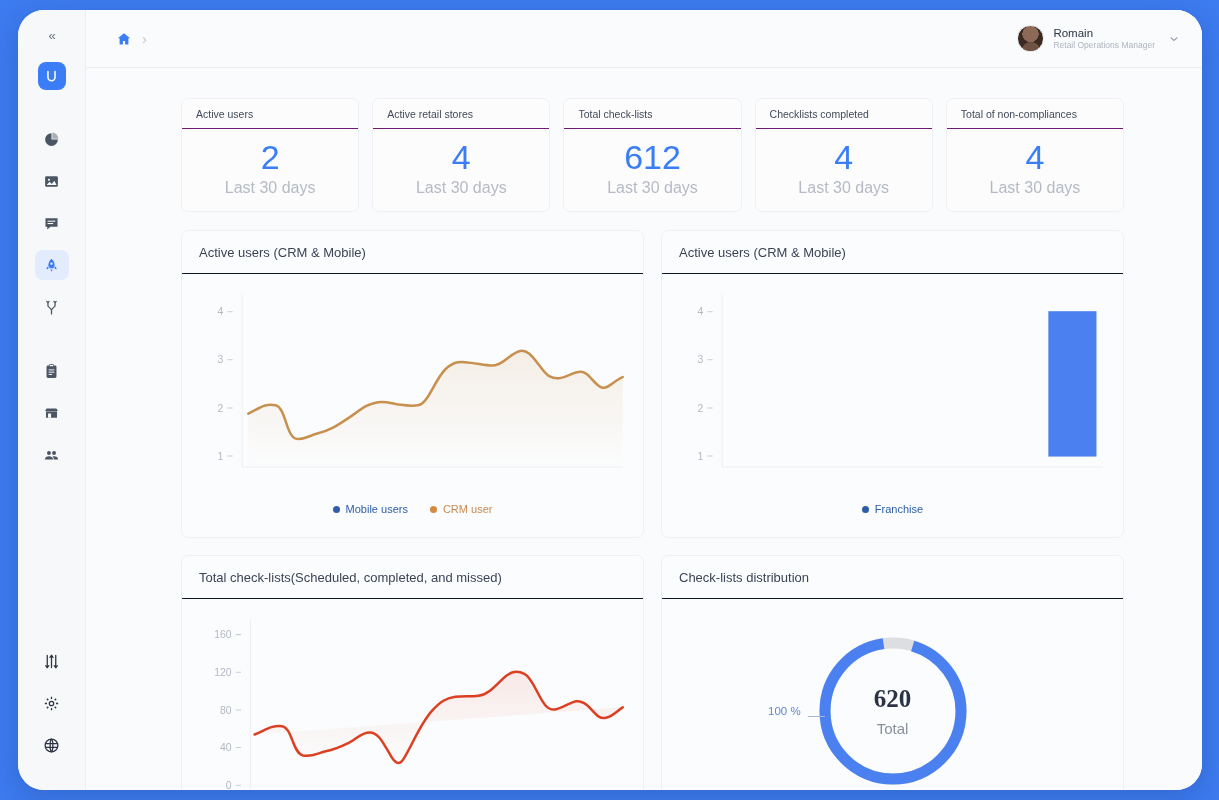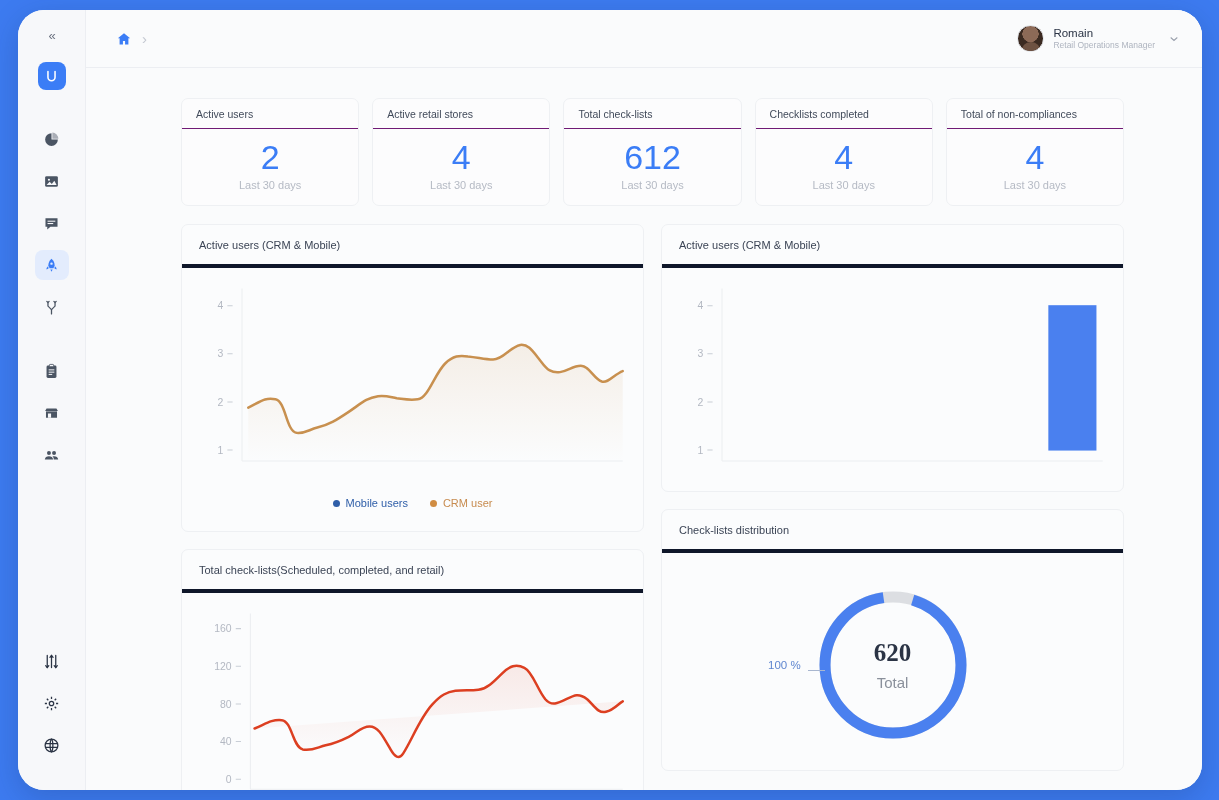--- a/index.html
+++ b/index.html
@@ -100,31 +100,31 @@
     border: 1px solid #eef0f3; border-radius: 7px; overflow: hidden;
   }
   .kpi-head {
     padding: 9px 14px 8px;
     font-size: 10.5px; color: #414a5a;
     border-bottom: 1px solid #701a75;
     white-space: nowrap;
   }
   .kpi-body { padding: 9px 10px 14px; text-align: center; }
   .kpi-value { font-size: 34px; color: #3b7df6; font-weight: 400; line-height: 1.15; }
-  .kpi-sub { font-size: 11px; color: #b5bac4; margin-top: 2px; }
+  .kpi-sub { font-size: 16px; color: #b5bac4; margin-top: 2px; }
 
   
   .grid { display: flex; gap: 17px; margin-top: 18px; }
   .col { flex: 1 1 0; display: flex; flex-direction: column; gap: 17px; }
   .card {
     background: #fbfcfd; border: 1px solid #eef0f3; border-radius: 7px; overflow: hidden;
   }
   .card-head {
-    padding: 14px 17px 13px; font-size: 11px; color: #3b4455;
-    border-bottom: 4px solid #0f172a;
+    padding: 14px 17px 13px; font-size: 13px; color: #3b4455;
+    border-bottom: 1px solid #0f172a;
   }
   .card-body { padding: 10px 14px 4px; }
   .chart-wrap { position: relative; }
   .chart-svg { display: block; width: 100%; }
   .legend {
     display: flex; justify-content: center; gap: 22px;
     padding: 10px 0 18px;
   }
   .legend-item { display: flex; align-items: center; gap: 6px; font-size: 11px; }
   .dot { width: 7px; height: 7px; border-radius: 50%; flex: none; }
@@ -364,21 +364,21 @@
                 </div>
                 <div class="legend-item legend-crm">
                   <span class="dot" style="background:#d08c42"></span>
                   <span>CRM user</span>
                 </div>
               </div>
             </div>
           </div>
 
           <div class="card">
-            <div class="card-head">Total check-lists(Scheduled, completed, and retail)</div>
+            <div class="card-head">Total check-lists(Scheduled, completed, and missed)</div>
             <div class="card-body">
               <div class="chart-wrap">
                 <svg class="chart-svg" viewBox="0 0 414 200" preserveAspectRatio="none">
                   <defs>
                     <linearGradient id="missedFill" x1="0" y1="0" x2="0" y2="1">
                       <stop offset="0%" stop-color="#dc3f21" stop-opacity="0.10"></stop>
                       <stop offset="100%" stop-color="#dc3f21" stop-opacity="0"></stop>
                     </linearGradient>
                   </defs>
                   <text class="tick-label" x="34" y="28" text-anchor="end">160</text>
@@ -412,20 +412,26 @@
                   <text class="tick-label" x="26" y="122" text-anchor="end">2</text>
                   <text class="tick-label" x="26" y="168" text-anchor="end">1</text>
                   <g stroke="#c9ced6" stroke-width="1">
                     <path d="M30 26.5h5M30 72.5h5M30 118.5h5M30 164.5h5"></path>
                   </g>
                   <path d="M44 10V175" stroke="#eceef1" stroke-width="1" fill="none"></path>
                   <path d="M44 175H408" stroke="#eceef1" stroke-width="1" fill="none"></path>
                   <rect x="356" y="26" width="46" height="139" fill="#4a80ef"></rect>
                 </svg>
               </div>
+              <div class="legend">
+                <div class="legend-item legend-franchise">
+                  <span class="dot" style="background:#2b5ea6"></span>
+                  <span>Franchise</span>
+                </div>
+              </div>
             </div>
           </div>
 
           <div class="card">
             <div class="card-head">Check-lists distribution</div>
             <div class="card-body">
               <div class="donut-area">
                 <svg width="164" height="164" viewBox="0 0 164 164">
                   <circle cx="82" cy="82" r="68" fill="none" stroke="#dcdee2" stroke-width="11"></circle>
                   <circle cx="82" cy="82" r="68" fill="none" stroke="#4a80ef" stroke-width="11" stroke-dasharray="397 30" stroke-dashoffset="-20" stroke-linecap="butt" transform="rotate(-90 82 82)"></circle>

